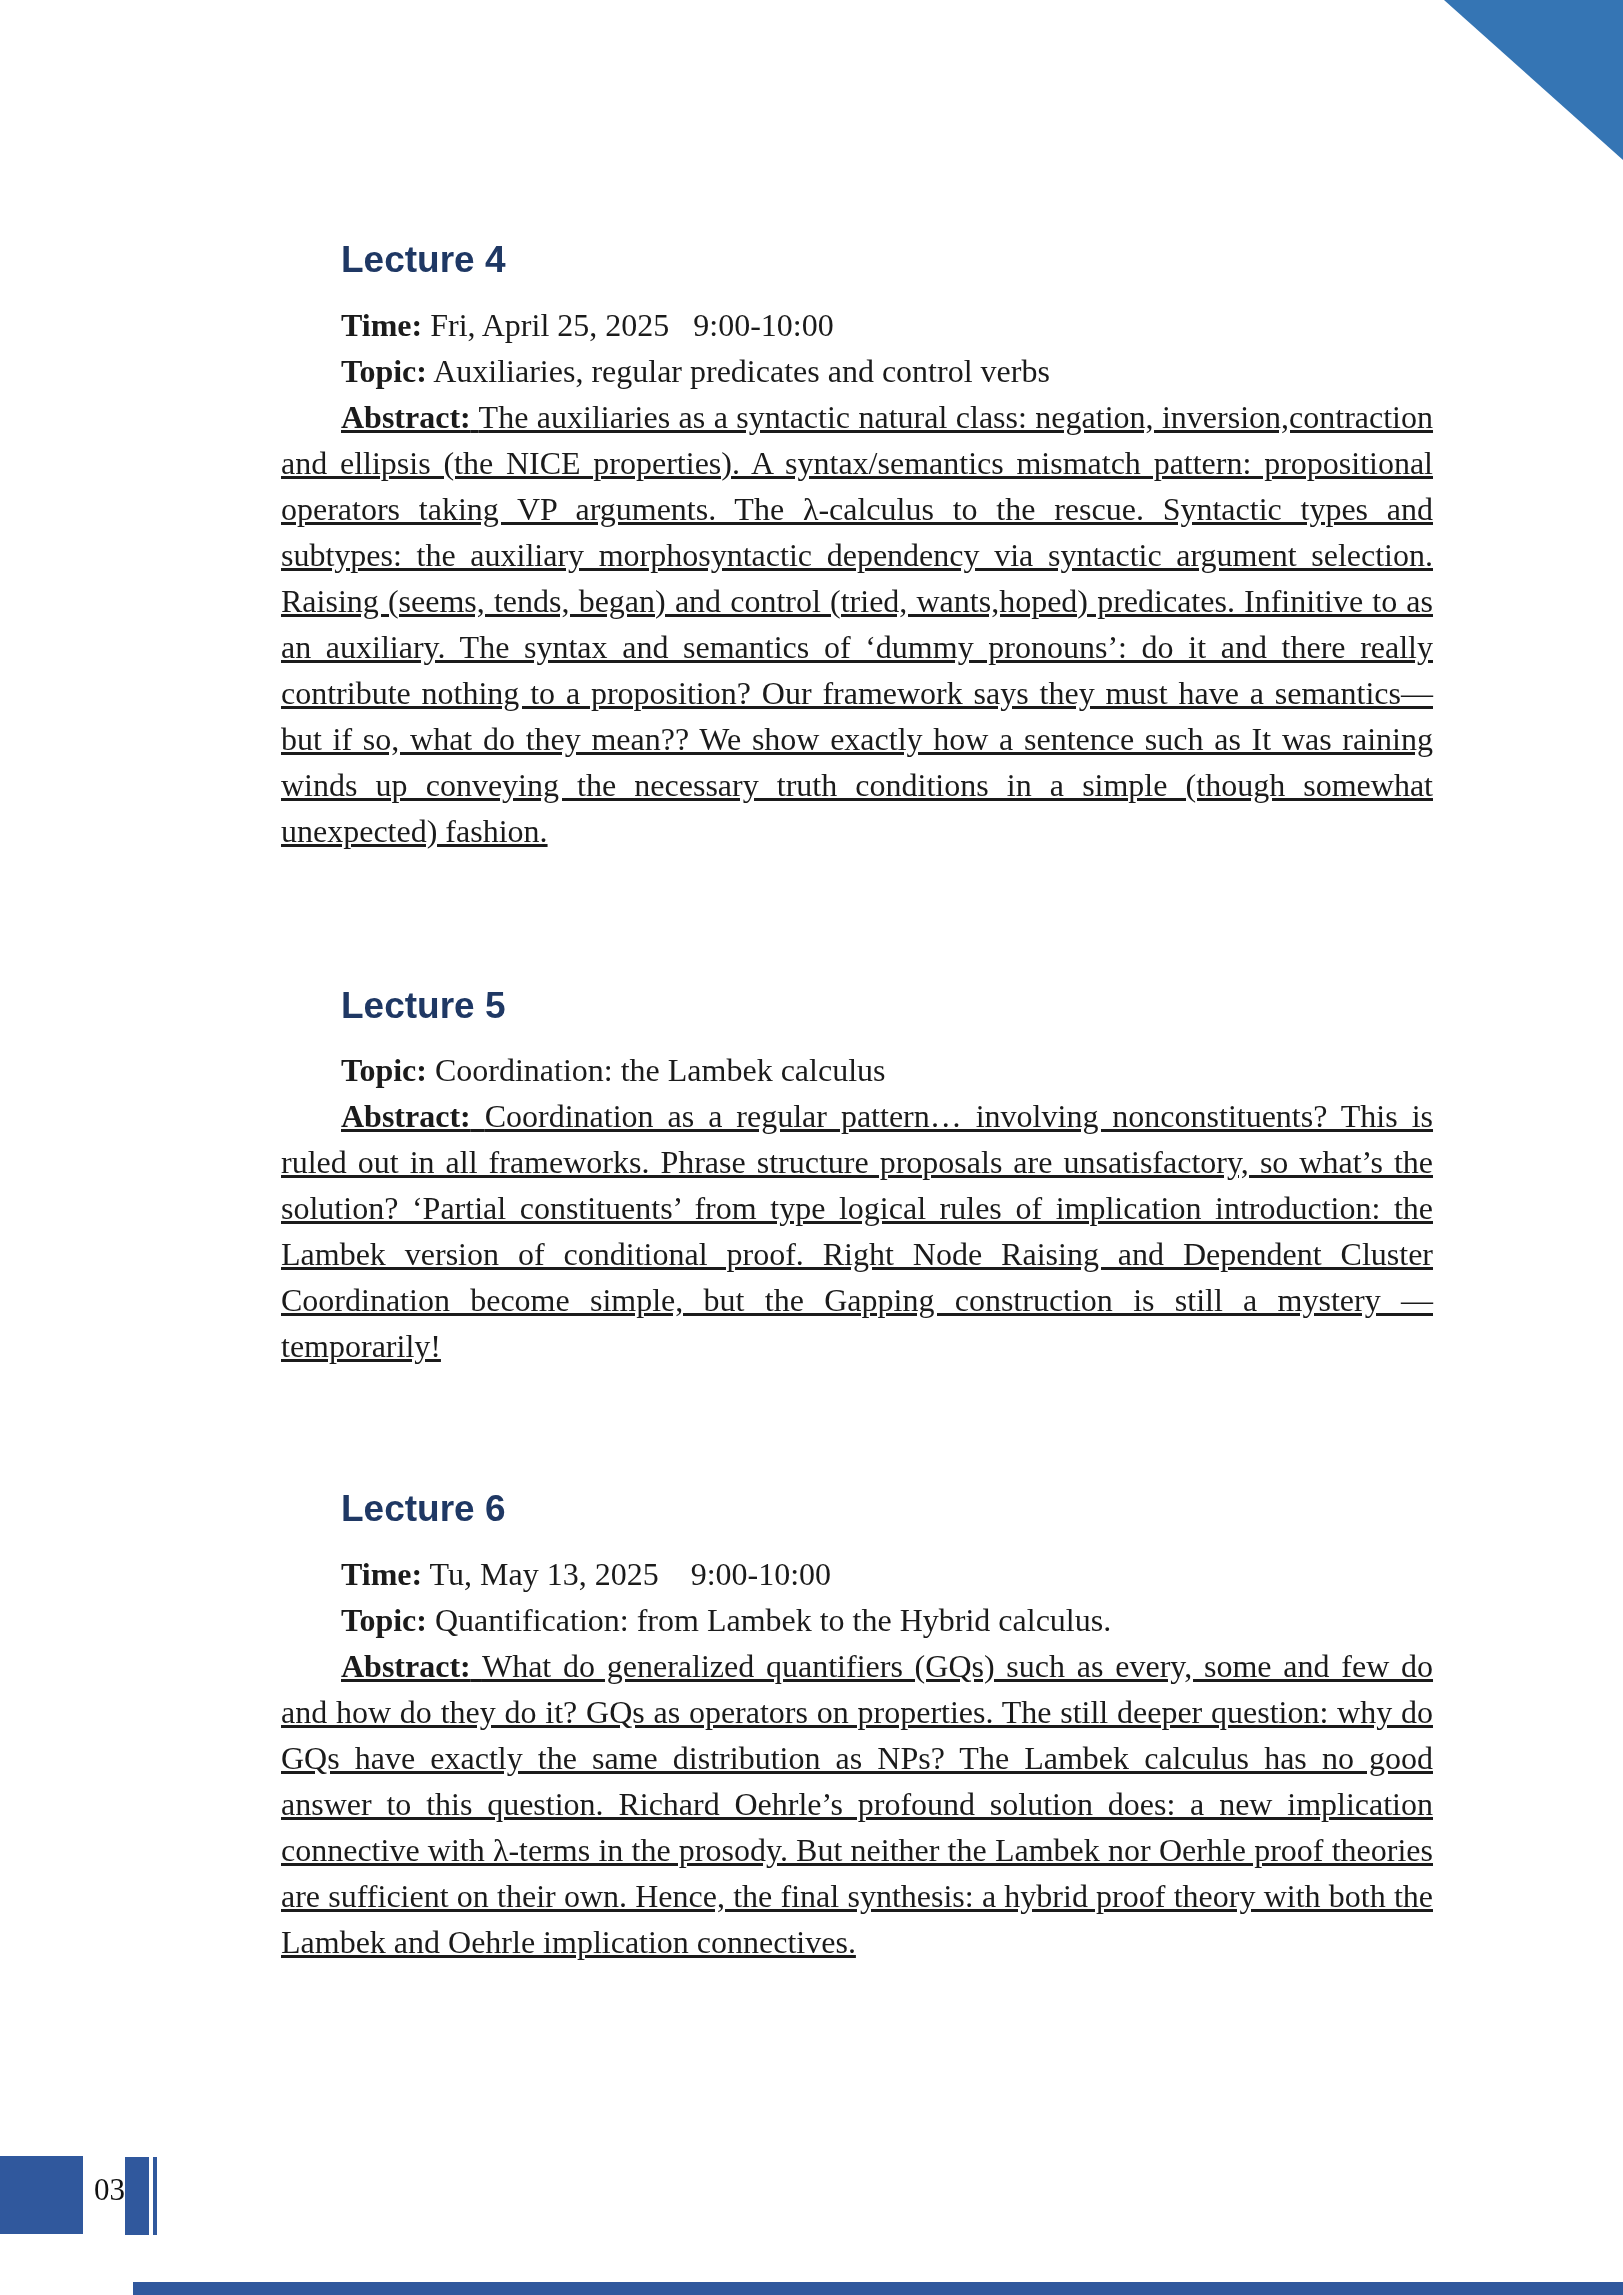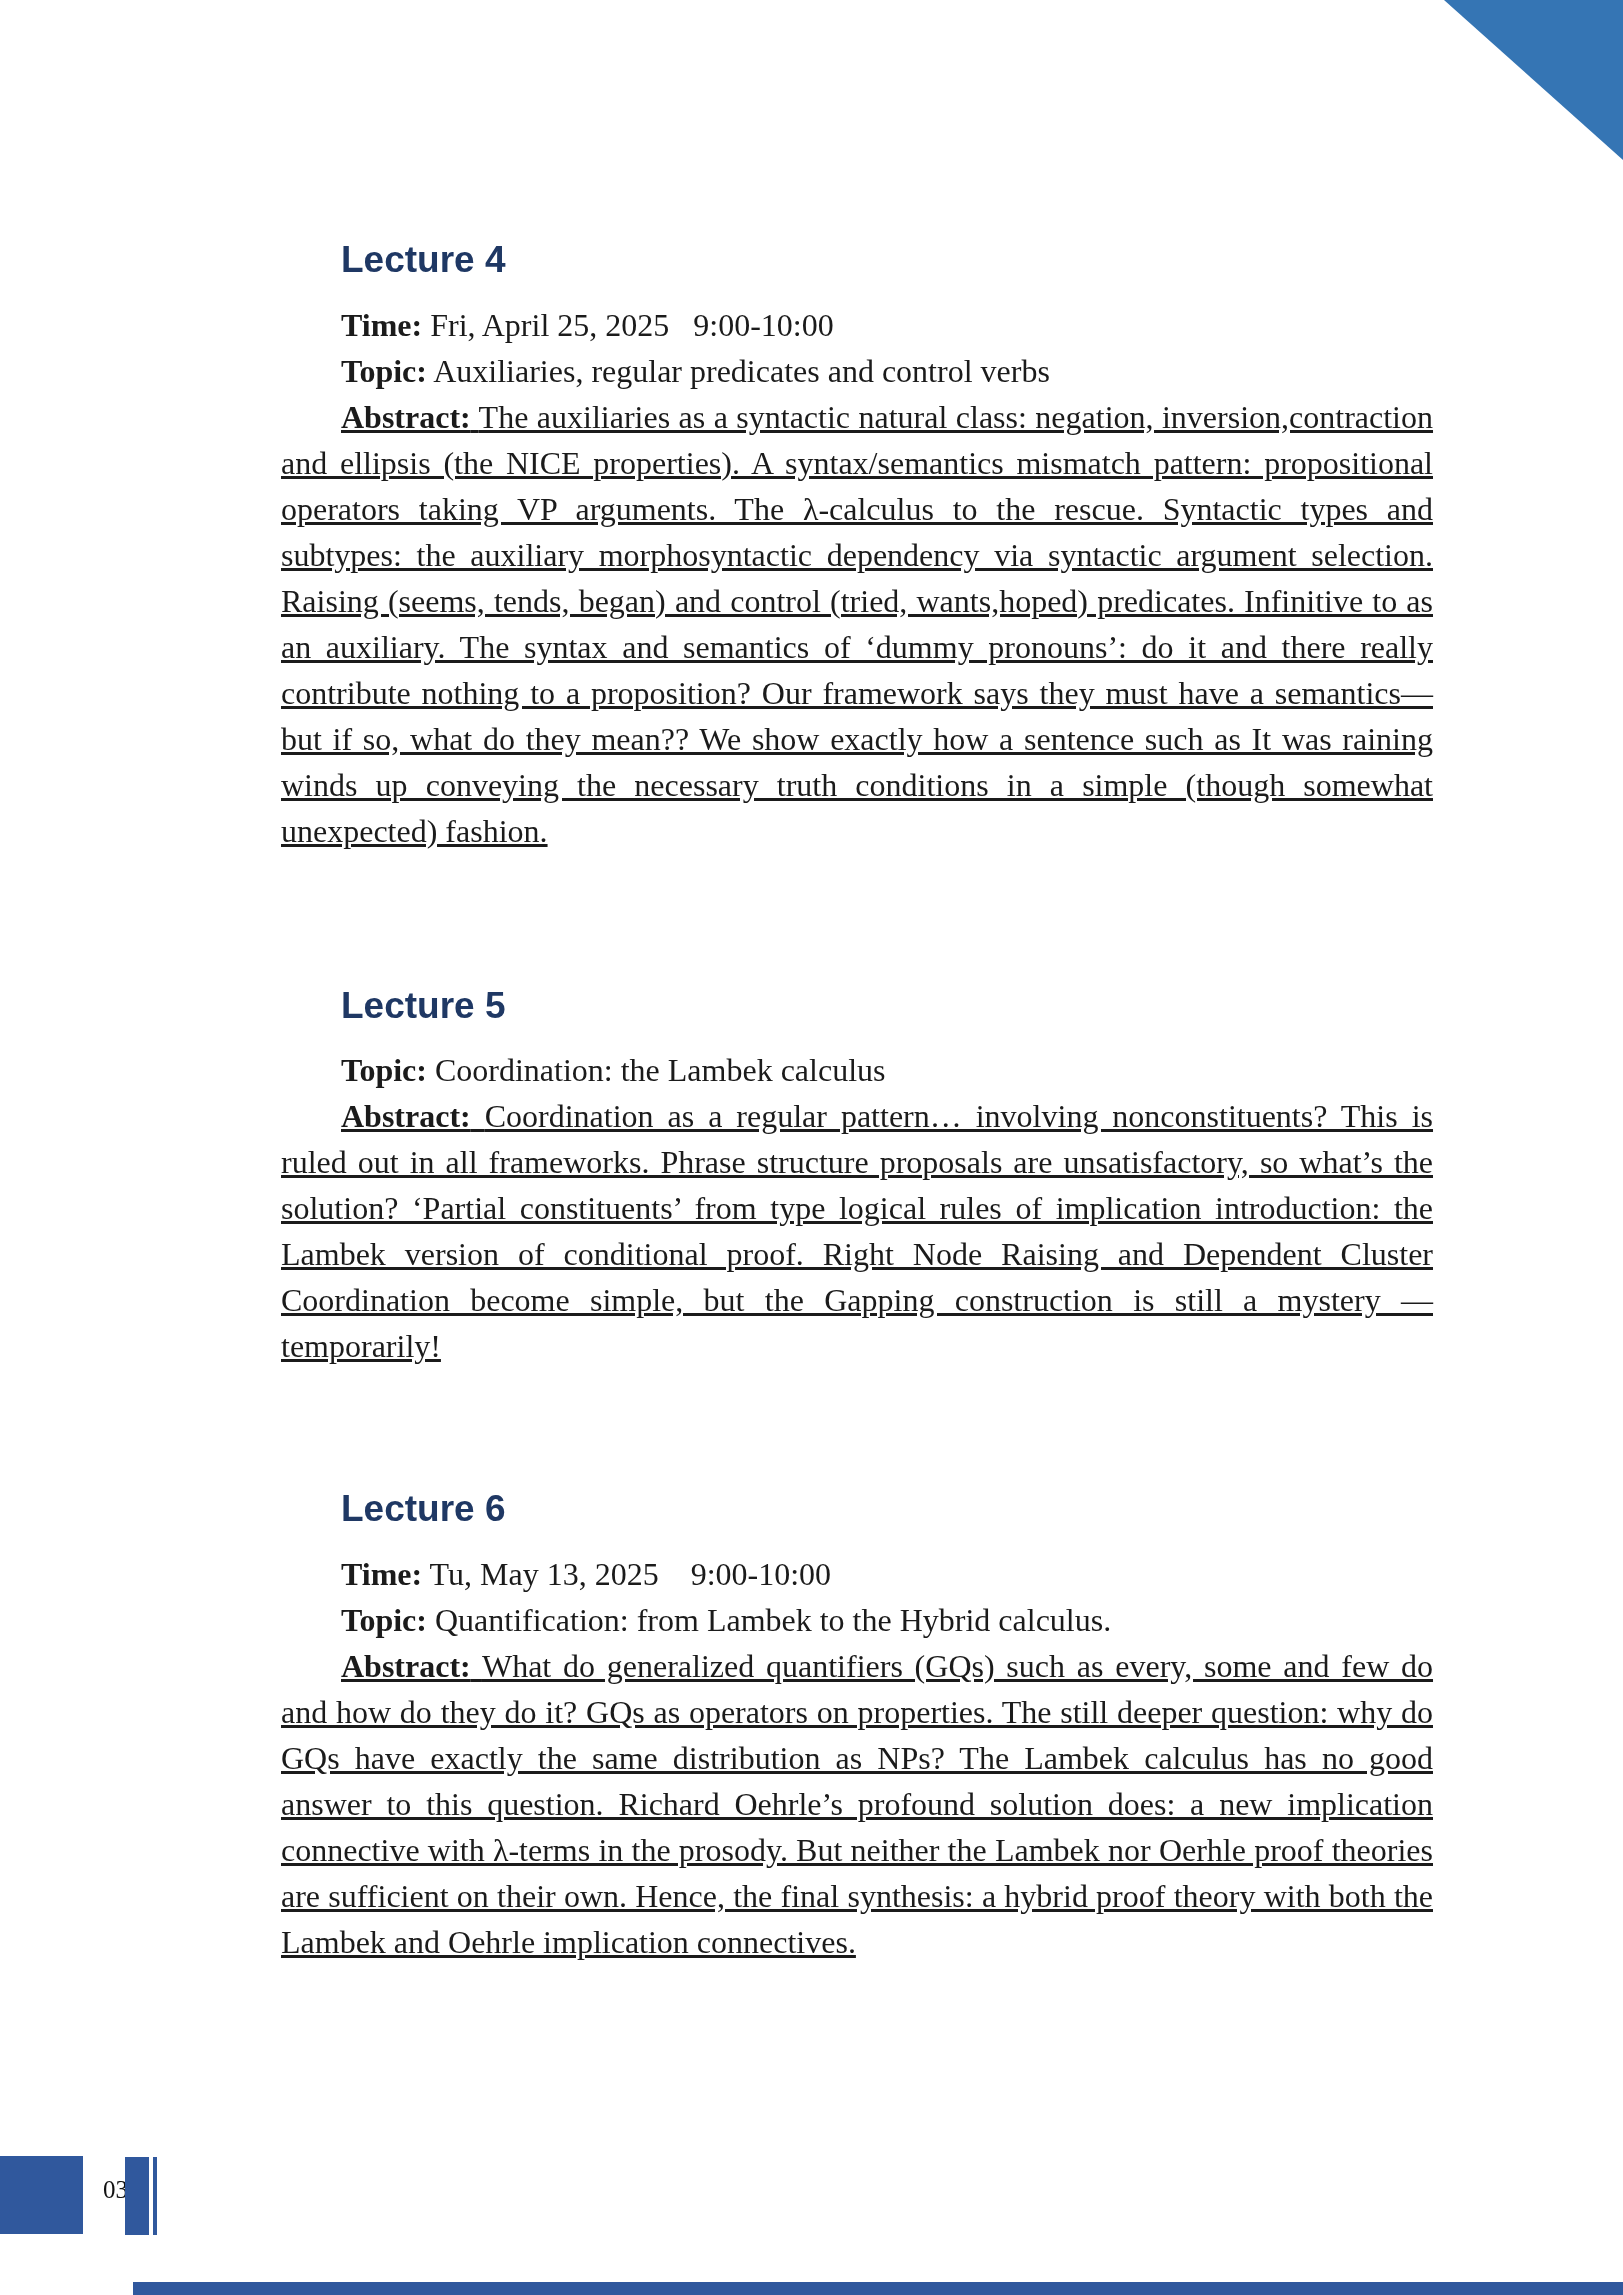--- a/index.html
+++ b/index.html
@@ -61,23 +61,23 @@
   .footer-block {
     position: absolute;
     left: 0;
     top: 2156px;
     width: 83px;
     height: 78px;
     background: #30589D;
   }
   .page-number {
     position: absolute;
-    left: 103px;
+    left: 94px;
     top: 2175px;
-    font-size: 25px;
+    font-size: 31px;
     line-height: 29px;
     color: #111111;
     font-family: "Liberation Serif", serif;
   }
   .footer-bar-thick {
     position: absolute;
     left: 125px;
     top: 2157px;
     width: 24px;
     height: 78px;

